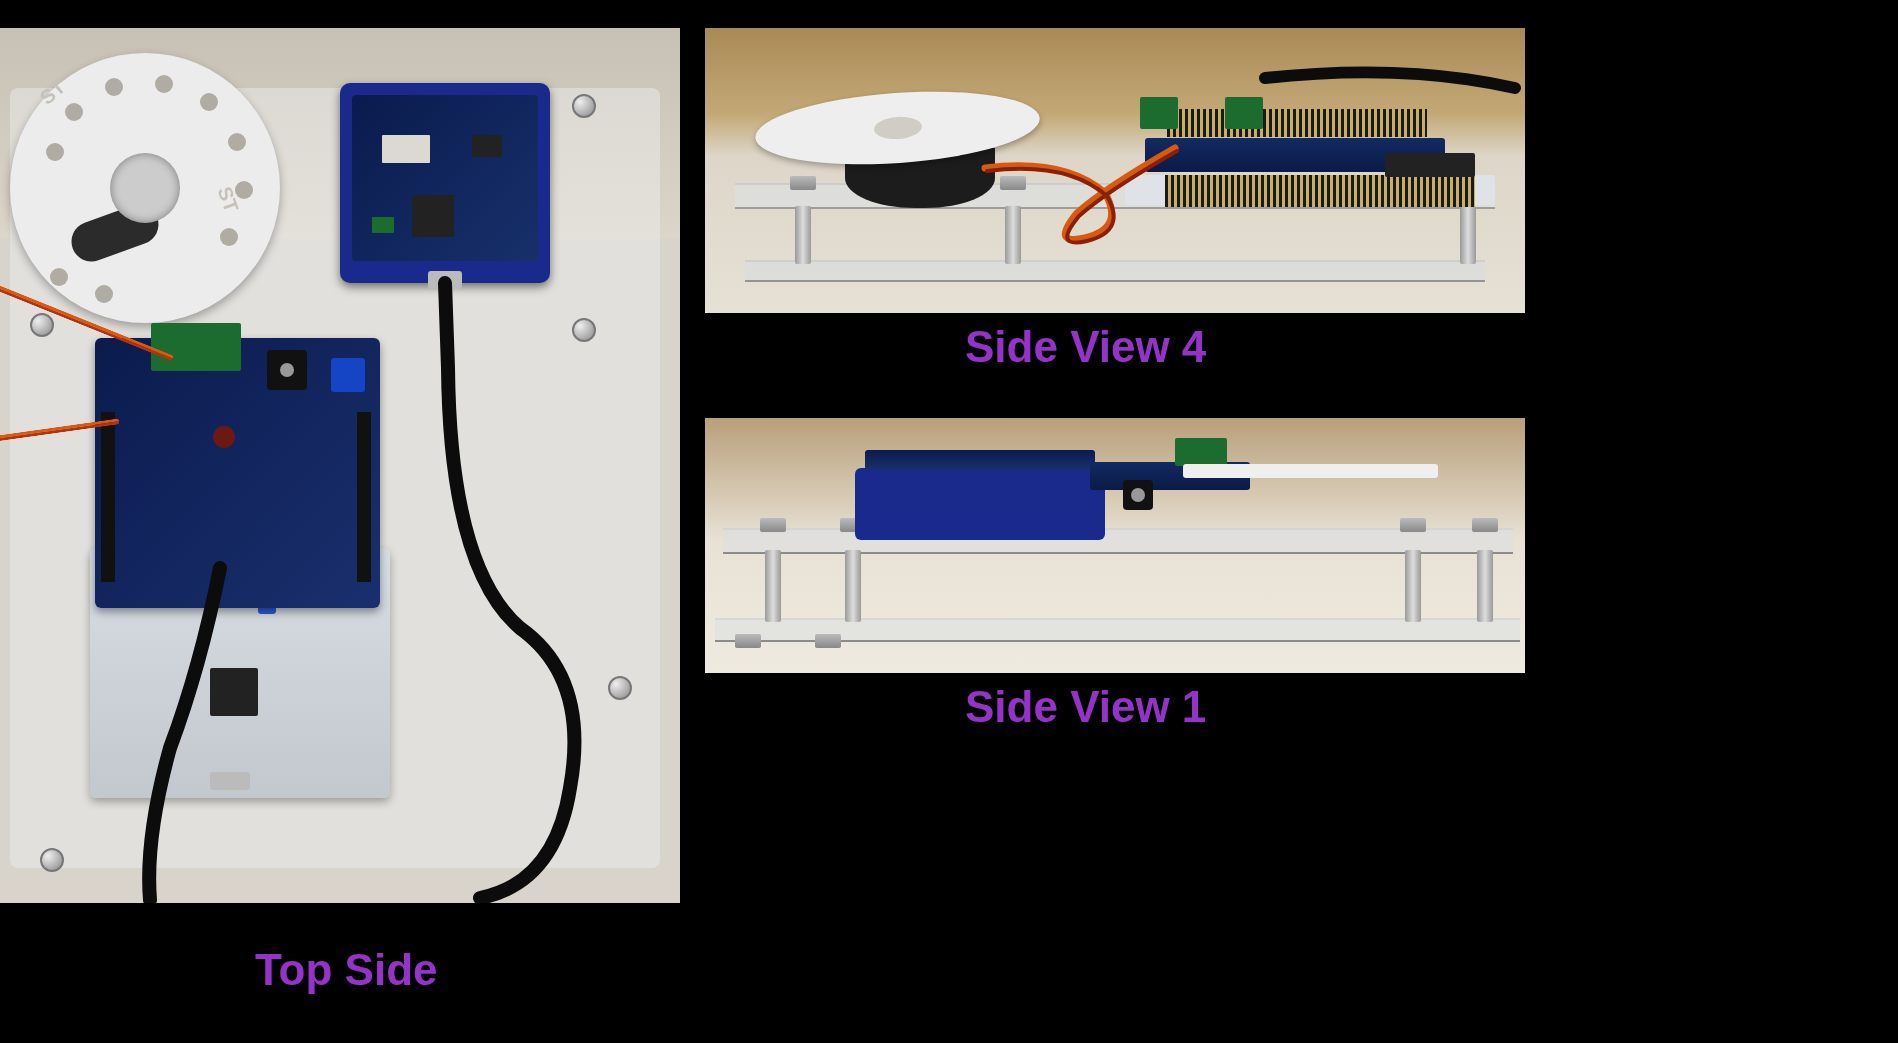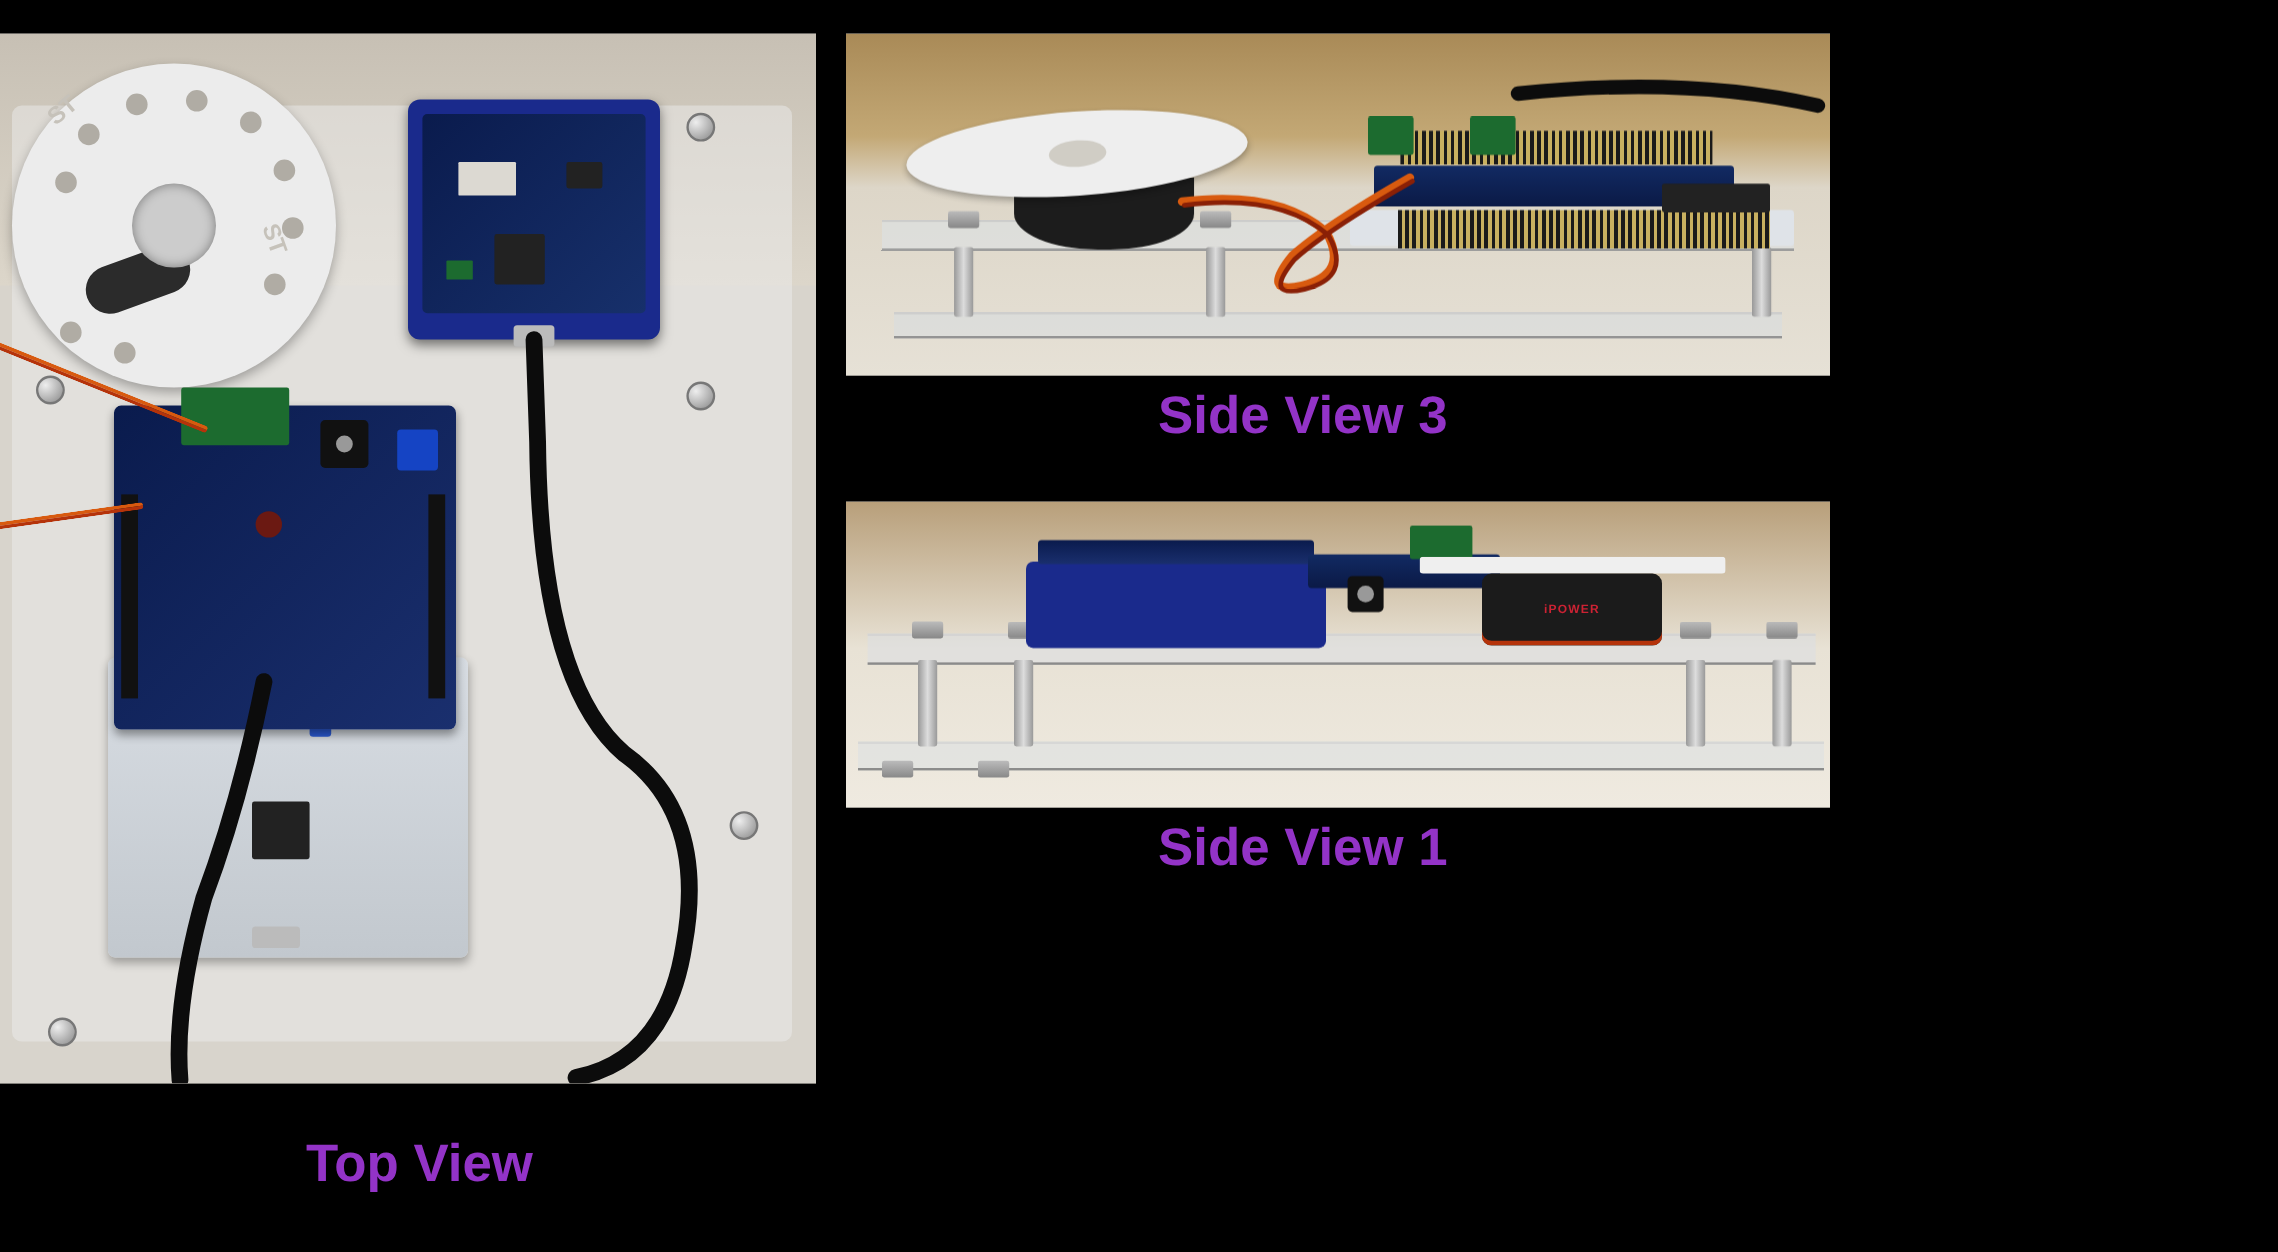--- a/index.html
+++ b/index.html
@@ -219,20 +219,17 @@
   <div class="sv-nut" style="left:30px; top:216px;"></div>
   <div class="sv-nut" style="left:110px; top:216px;"></div>
 
   <div class="sv2-bluecase">
       <div class="top"></div>
     </div>
   <div class="sv2-shield"></div>
   <div class="sv2-terminal"></div>
   <div class="dc-jack" style="left:418px;top:62px;width:30px;height:30px;position:absolute;"></div>
   <div class="sv2-disc-edge"></div>
-  <div class="sv2-motor">
-    <span class="label">iPOWER</span>
-  </div>
 </div>
 
-<div class="caption caption-top">Top View</div>
-<div class="caption caption-side1">Side View 3</div>
+<div class="caption caption-top">Top Side</div>
+<div class="caption caption-side1">Side View 4</div>
 <div class="caption caption-side2">Side View 1</div>
 
 </body></html>

